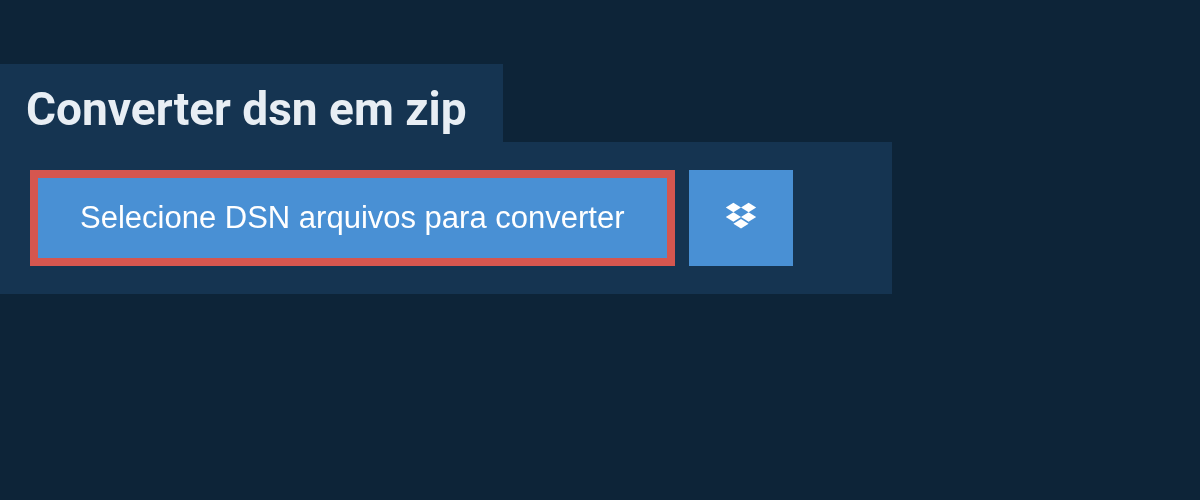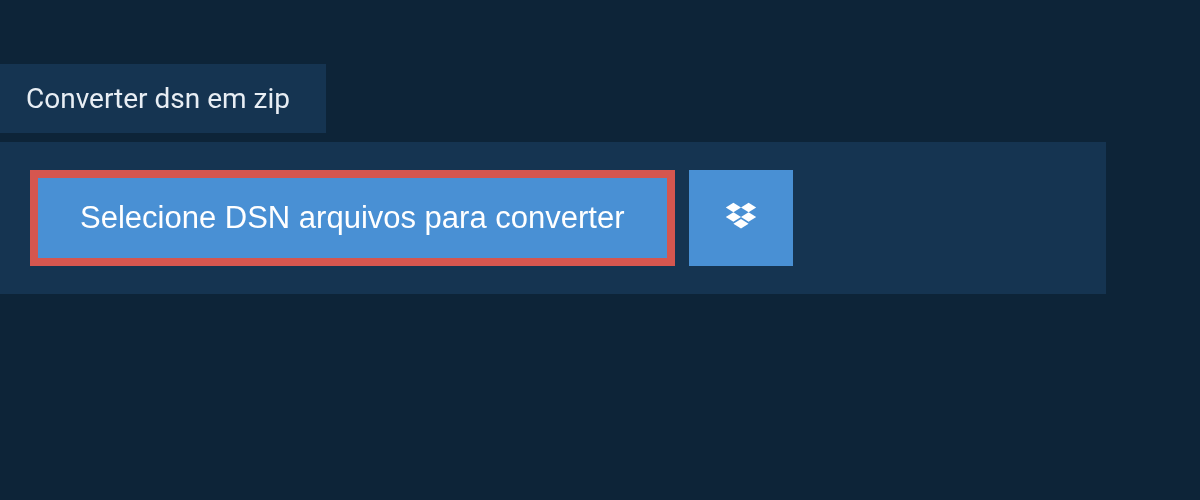--- a/index.html
+++ b/index.html
@@ -16,30 +16,30 @@
       overflow: hidden;
     }
     .tab-container {
       position: absolute;
       top: 64px;
       left: 0;
     }
     .tab {
       background: #153451;
       color: #e8eef4;
-      font-size: 28px;
-      font-weight: 400;
+      font-size: 46px;
+      font-weight: 700;
       padding: 18px 36px 18px 26px;
       display: inline-block;
     }
     .panel {
       position: absolute;
       top: 142px;
       left: 0;
-      width: 1106px;
+      width: 892px;
       background: #153451;
       padding: 28px 30px;
     }
     .button-row {
       display: flex;
       gap: 14px;
       align-items: stretch;
     }
     .select-button-wrapper {
       border: 8px solid #d5564f;

